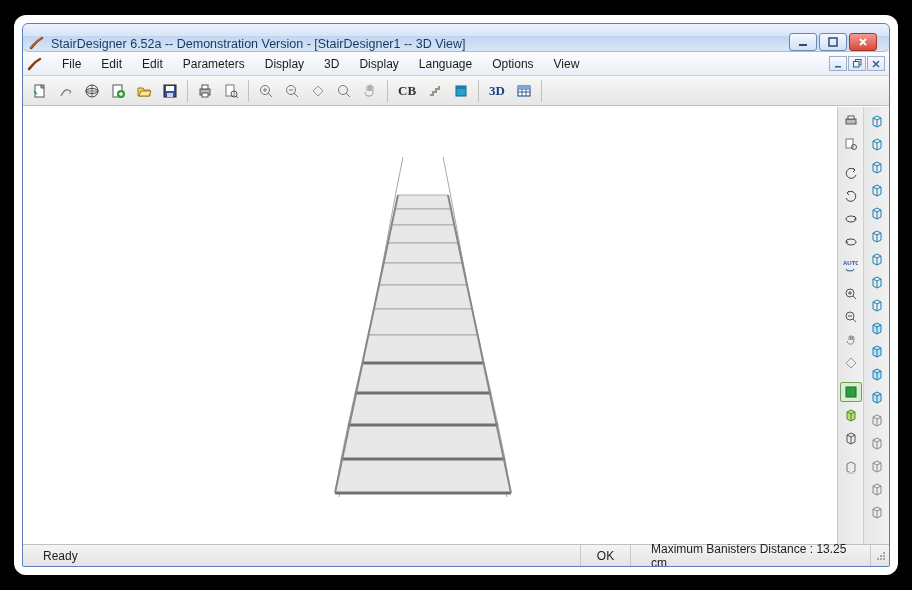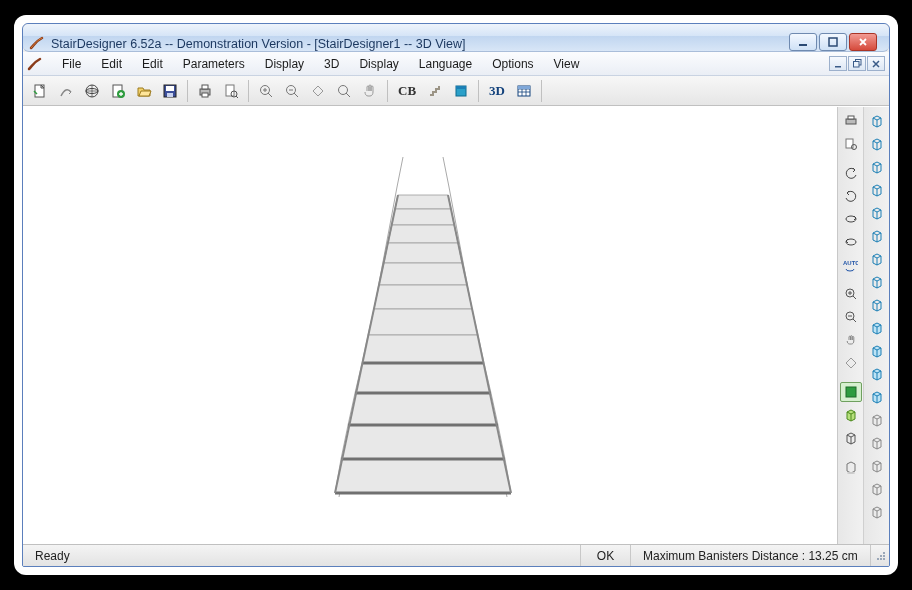--- a/index.html
+++ b/index.html
@@ -118,21 +118,21 @@
   .sbtn.active { border:1px solid #6fa05f; background:#d6f0cf; border-radius:2px; }
   .sgap { height: 3px; }
 
   .statusbar {
     height: 22px;
     background: linear-gradient(#f4f4f4,#e3e3e3);
     border-top: 1px solid #c0c0c0;
     display:flex; align-items:center;
     font-size:12px; color:#222;
   }
-  .status-cell { padding: 0 12px; border-right:1px solid #c8c8c8; height:100%; display:flex; align-items:center; }
+  .status-cell { padding: 0 20px; border-right:1px solid #c8c8c8; height:100%; display:flex; align-items:center; }
   .status-cell.flex { flex:1; }
   .status-cell:last-child { border-right:none; }
   .grip { width:18px; display:flex; align-items:flex-end; justify-content:flex-end; padding:2px 2px 2px 0; }
 
   
   .cube-ico { width:16px; height:16px; }
 </style>
 </head>
 <body>
 

